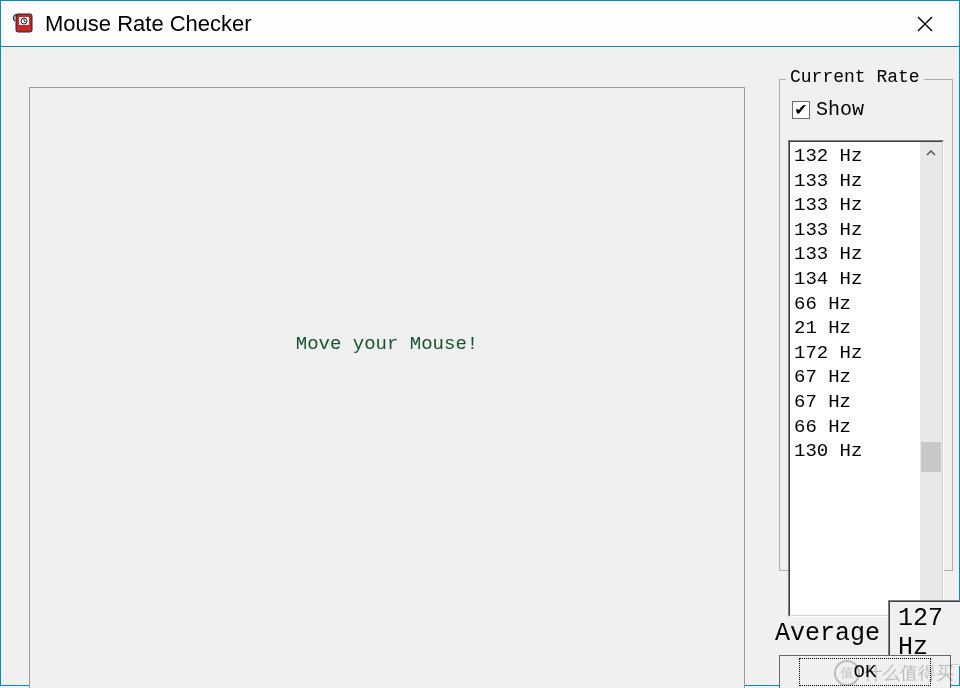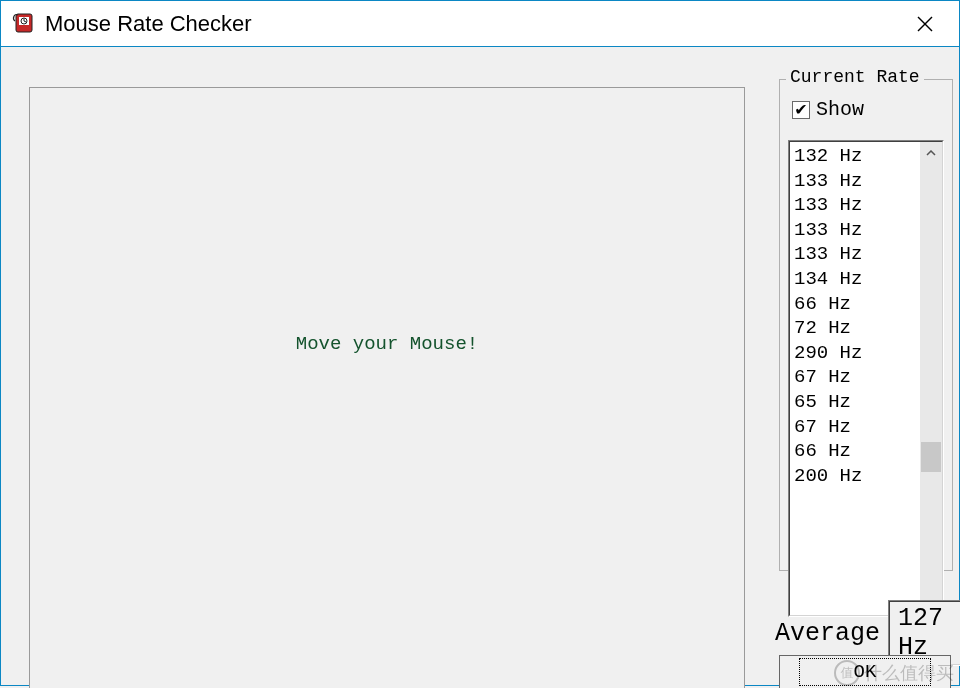--- a/index.html
+++ b/index.html
@@ -282,27 +282,26 @@
       <div class="listbox">
         <div class="listbox-inner">
           <div class="list-items" id="rate-items">
               <div>132 Hz</div>
               <div>133 Hz</div>
               <div>133 Hz</div>
               <div>133 Hz</div>
               <div>133 Hz</div>
               <div>134 Hz</div>
               <div>66 Hz</div>
-              <div>72 Hz</div>
-              <div>290 Hz</div>
+              <div>21 Hz</div>
+              <div>172 Hz</div>
               <div>67 Hz</div>
-              <div>65 Hz</div>
               <div>67 Hz</div>
               <div>66 Hz</div>
-              <div>200 Hz</div>
+              <div>130 Hz</div>
             </div>
           <div class="scrollbar">
             <div class="scroll-btn">
               <svg width="10" height="6" viewBox="0 0 10 6">
                   <path d="M1 5 L5 1 L9 5" stroke="#555" stroke-width="1.5" fill="none"></path>
                 </svg>
             </div>
             <div class="scroll-track">
               <div class="scroll-thumb"></div>
             </div>

